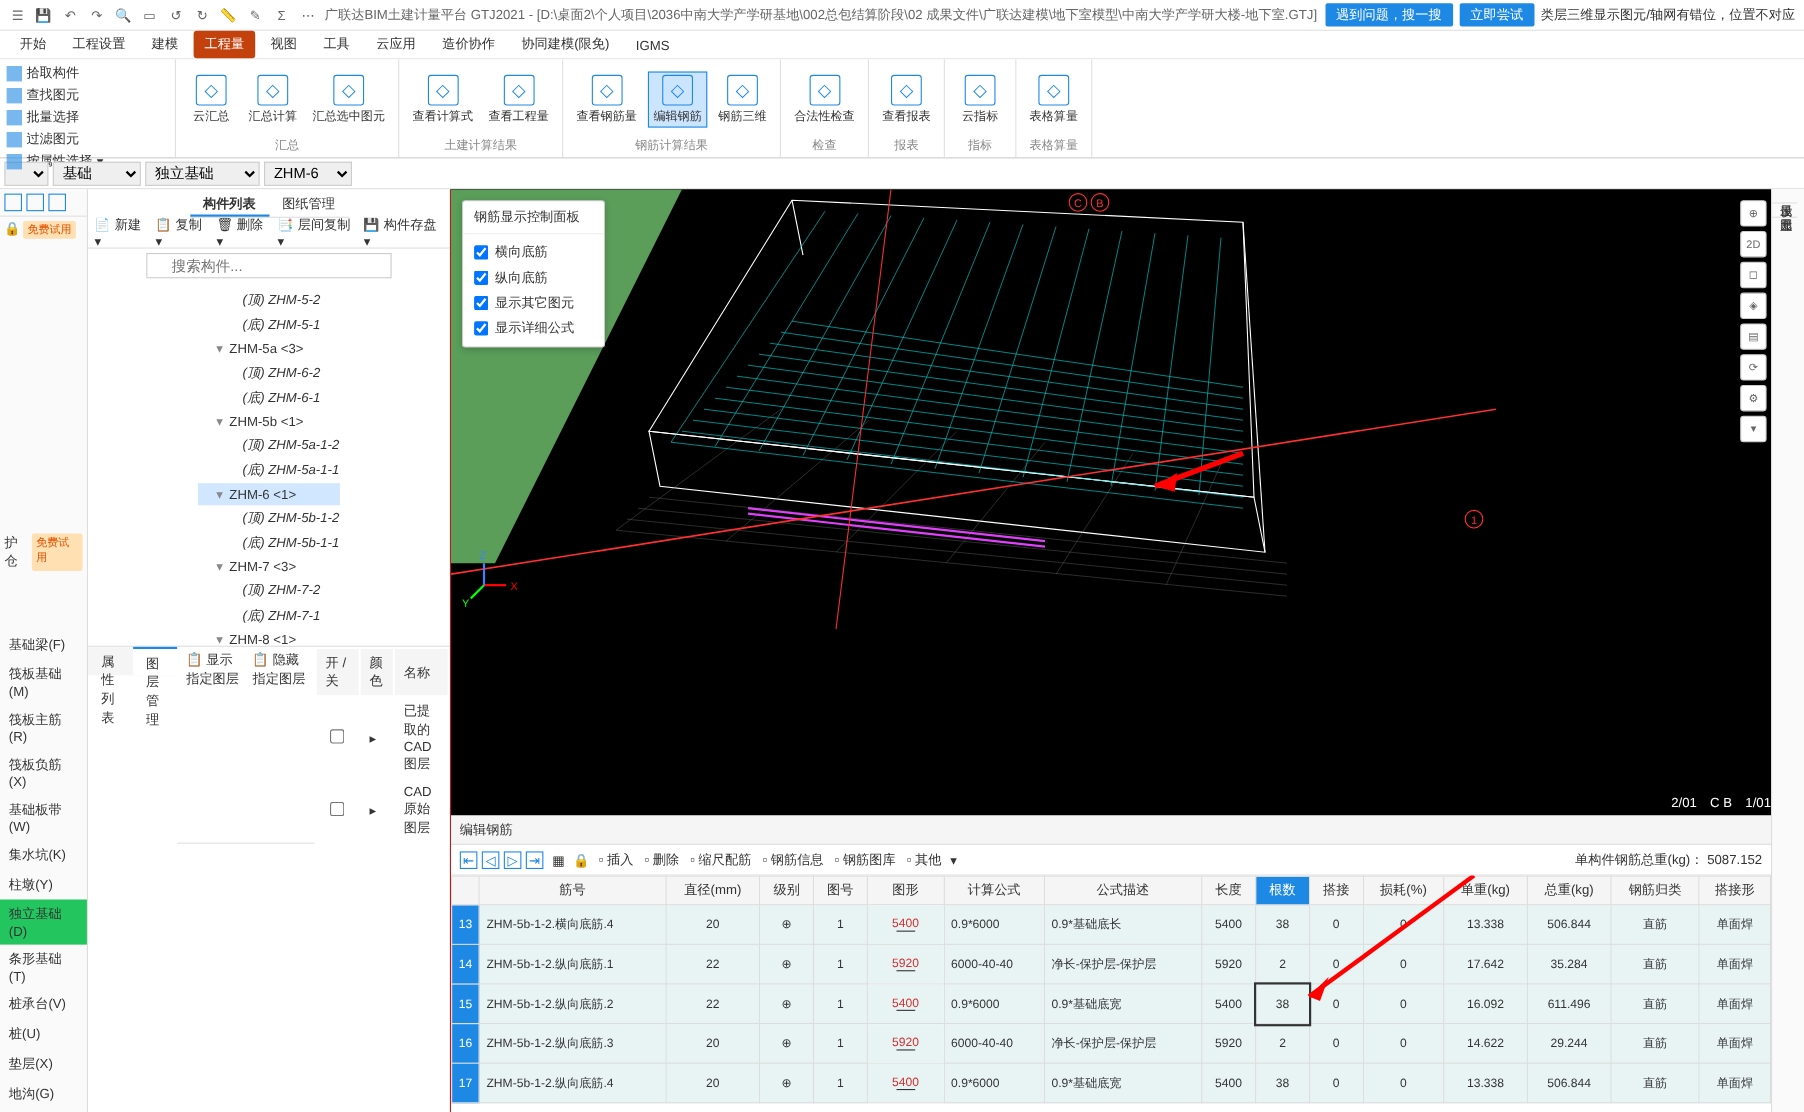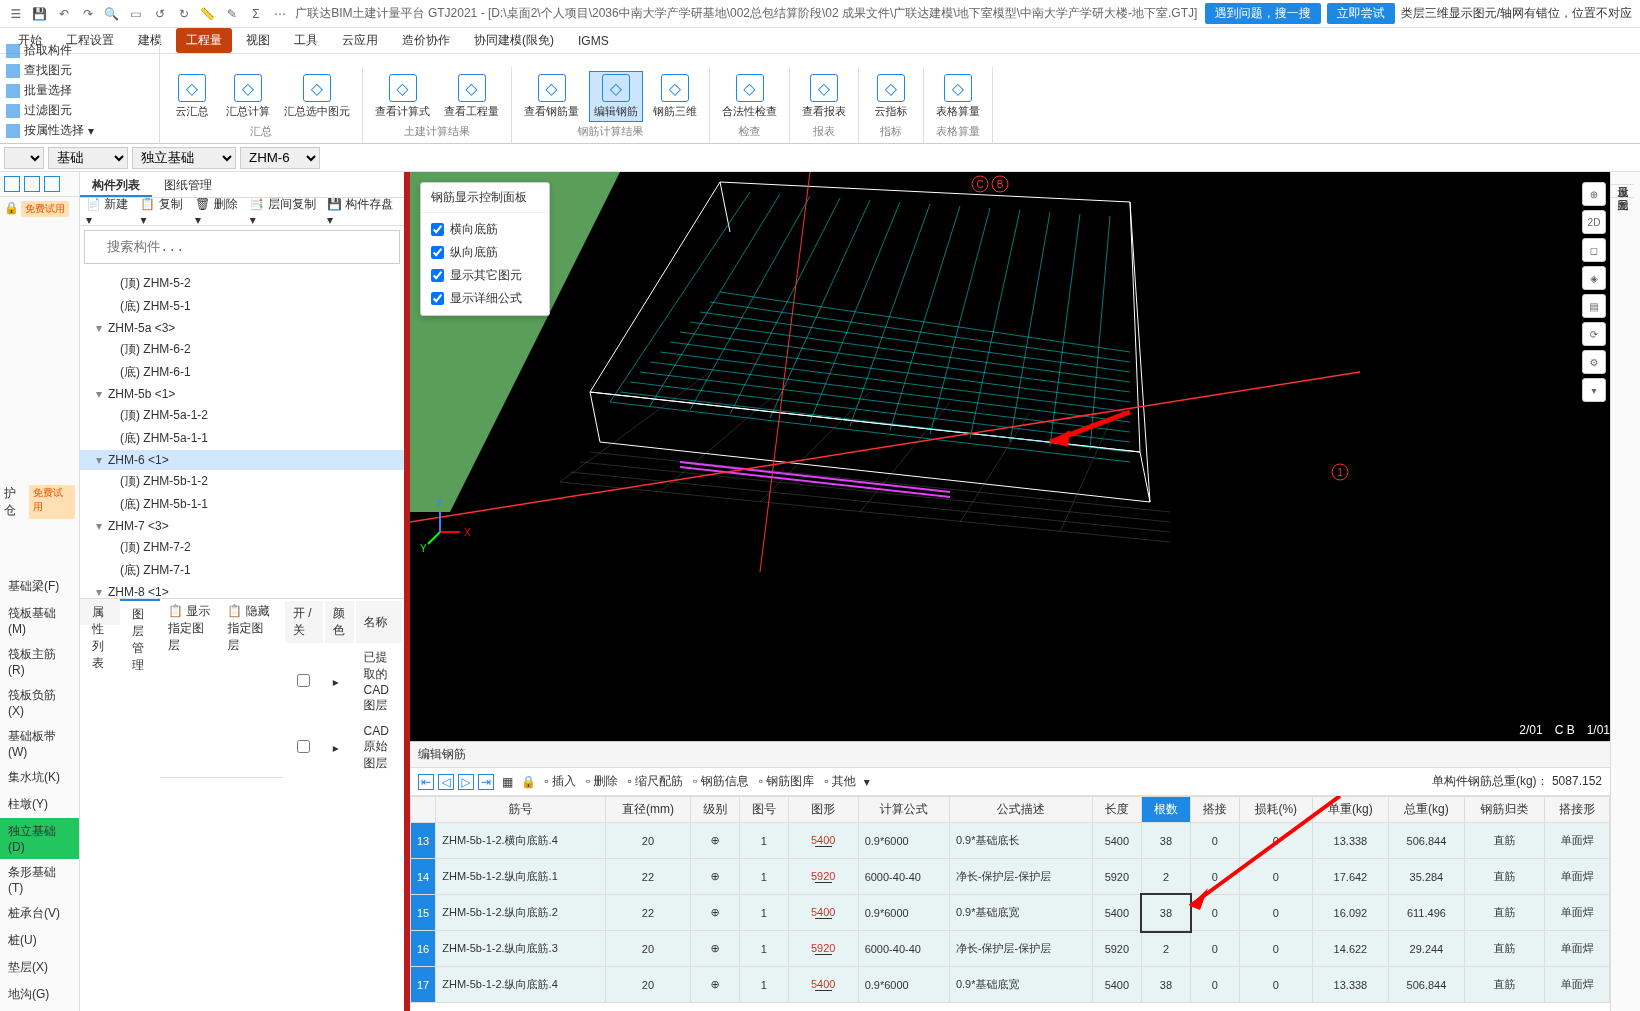--- a/index.html
+++ b/index.html
@@ -13,21 +13,21 @@
 .title-right { display: flex; gap: 6px; align-items: center; }
 .title-right .btn-blue { background: #1e88e5; color: #fff; padding: 2px 10px; border-radius: 2px; }
 .title-right .warn { color: #333; }
 
 
 .menu-bar { height: 26px; display: flex; align-items: center; padding: 0 8px; gap: 4px; border-bottom: 1px solid #e0e0e0; }
 .menu-bar .tab { padding: 4px 10px; cursor: pointer; }
 .menu-bar .tab.active { background: #c2410c; color: #fff; border-radius: 3px; }
 
 
-.ribbon { height: 90px; display: flex; border-bottom: 1px solid #ccc; background: #fff; align-items: flex-end; }
+.ribbon { height: 90px; display: flex; border-bottom: 1px solid #ccc; background: #fff; }
 .ribbon-left { width: 160px; border-right: 1px solid #e0e0e0; padding: 4px 6px; display: flex; flex-direction: column; gap: 3px; }
 .ribbon-left .ritem { display: flex; align-items: center; gap: 4px; color: #333; }
 .ribbon-left .ritem .ico { width: 14px; height: 14px; background: #1e88e5; opacity: 0.6; }
 .ribbon-group { border-right: 1px solid #e0e0e0; padding: 4px 8px; display: flex; flex-direction: column; align-items: center; }
 .ribbon-group .buttons { display: flex; gap: 6px; flex: 1; align-items: center; }
 .ribbon-btn { display: flex; flex-direction: column; align-items: center; gap: 2px; padding: 2px 4px; cursor: pointer; min-width: 48px; }
 .ribbon-btn.active { background: #cce5ff; border: 1px solid #1e88e5; }
 .ribbon-btn .ico { width: 28px; height: 28px; border: 1px solid #1e88e5; border-radius: 3px; display: flex; align-items: center; justify-content: center; color: #1e88e5; font-size: 16px; }
 .ribbon-btn .lbl { font-size: 11px; }
 .ribbon-group .grp-label { font-size: 11px; color: #888; margin-top: 2px; }
@@ -40,32 +40,32 @@
 .main { display: flex; height: 839px; }
 .left-panel { width: 80px; border-right: 1px solid #ddd; background: #fafafa; display: flex; flex-direction: column; }
 .left-panel .toolbar { display: flex; padding: 4px; gap: 4px; border-bottom: 1px solid #e0e0e0; }
 .left-panel .toolbar span { width: 16px; height: 16px; border: 1px solid #1e88e5; }
 .left-panel .badges { padding: 4px; display: flex; gap: 2px; }
 .left-panel .badge { background: #ffe0b2; color: #e65100; padding: 1px 4px; font-size: 10px; border-radius: 2px; }
 .left-panel .items { flex: 1; overflow: auto; padding-top: 260px; }
 .left-panel .cat-item { padding: 5px 8px; cursor: pointer; }
 .left-panel .cat-item.active { background: #22c55e; }
 
-.mid-panel { width: 330px; display: flex; flex-direction: column; border-right: 6px solid #b91c1c; }
+.mid-panel { width: 330px; display: flex; flex-direction: column; border-right: 1px solid #b91c1c; align-items: center; }
 .mid-tabs { height: 26px; display: flex; border-bottom: 1px solid #ddd; }
 .mid-tabs .mtab { padding: 5px 12px; cursor: pointer; }
 .mid-tabs .mtab.active { border-bottom: 2px solid #1e88e5; font-weight: bold; }
 .mid-toolbar { height: 28px; display: flex; align-items: center; gap: 6px; padding: 0 6px; border-bottom: 1px solid #e0e0e0; flex-wrap: nowrap; overflow: hidden; }
 .mid-toolbar .tbtn { display: flex; align-items: center; gap: 2px; cursor: pointer; }
 .mid-search { padding: 4px; }
-.mid-search input { width: 100%; height: 34px; border: 1px solid #ccc; padding: 0 22px; font-family: Liberation Mono, monospace; }
+.mid-search input { width: 100%; height: 23px; border: 1px solid #ccc; padding: 0 22px; }
 .tree { flex: 1; overflow: auto; padding: 4px 0; max-height: 330px; }
 .tree .node { padding: 3px 0 3px 24px; cursor: pointer; white-space: nowrap; }
 .tree .node.l1 { padding-left: 16px; }
-.tree .node.l2 { padding-left: 40px; }
+.tree .node.l2 { padding-left: 40px; font-style: italic; }
 .tree .node.active { background: #d0e7ff; }
 .tree .expand { display: inline-block; width: 12px; color: #888; }
 
 .mid-bottom { border-top: 1px solid #ddd; display: flex; flex-direction: row; }
 .mid-btabs { display: flex; height: 26px; background: #f5f5f5; }
 .mid-btabs .btab { padding: 5px 12px; cursor: pointer; }
 .mid-btabs .btab.active { background: #fff; border-top: 2px solid #1e88e5; }
 .mid-btoolbar { padding: 4px 8px; display: flex; gap: 12px; border-bottom: 1px solid #e0e0e0; }
 .layer-table { font-size: 12px; }
 .layer-table th { text-align: left; padding: 4px 8px; background: #f5f5f5; font-weight: normal; }

